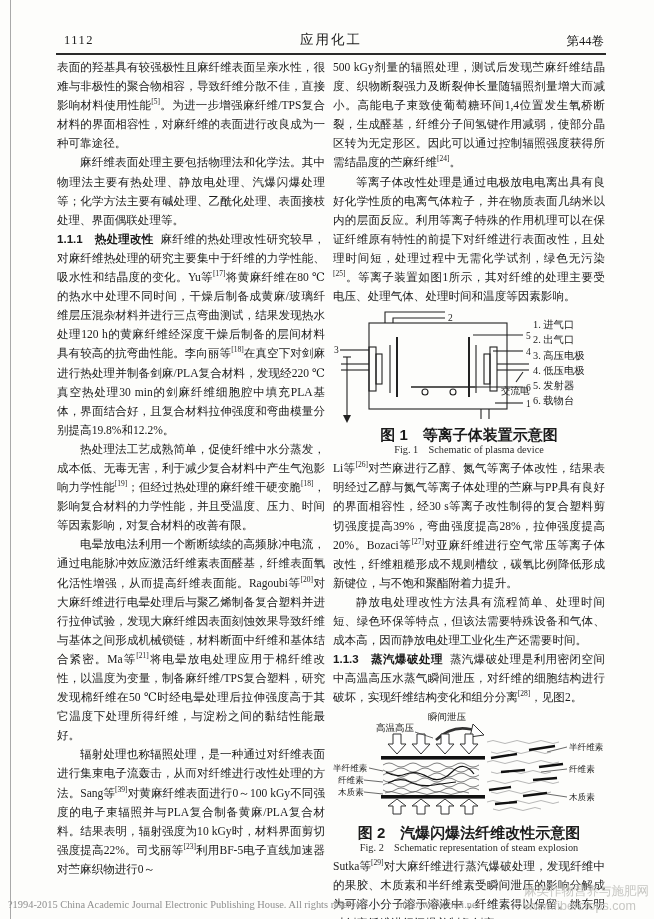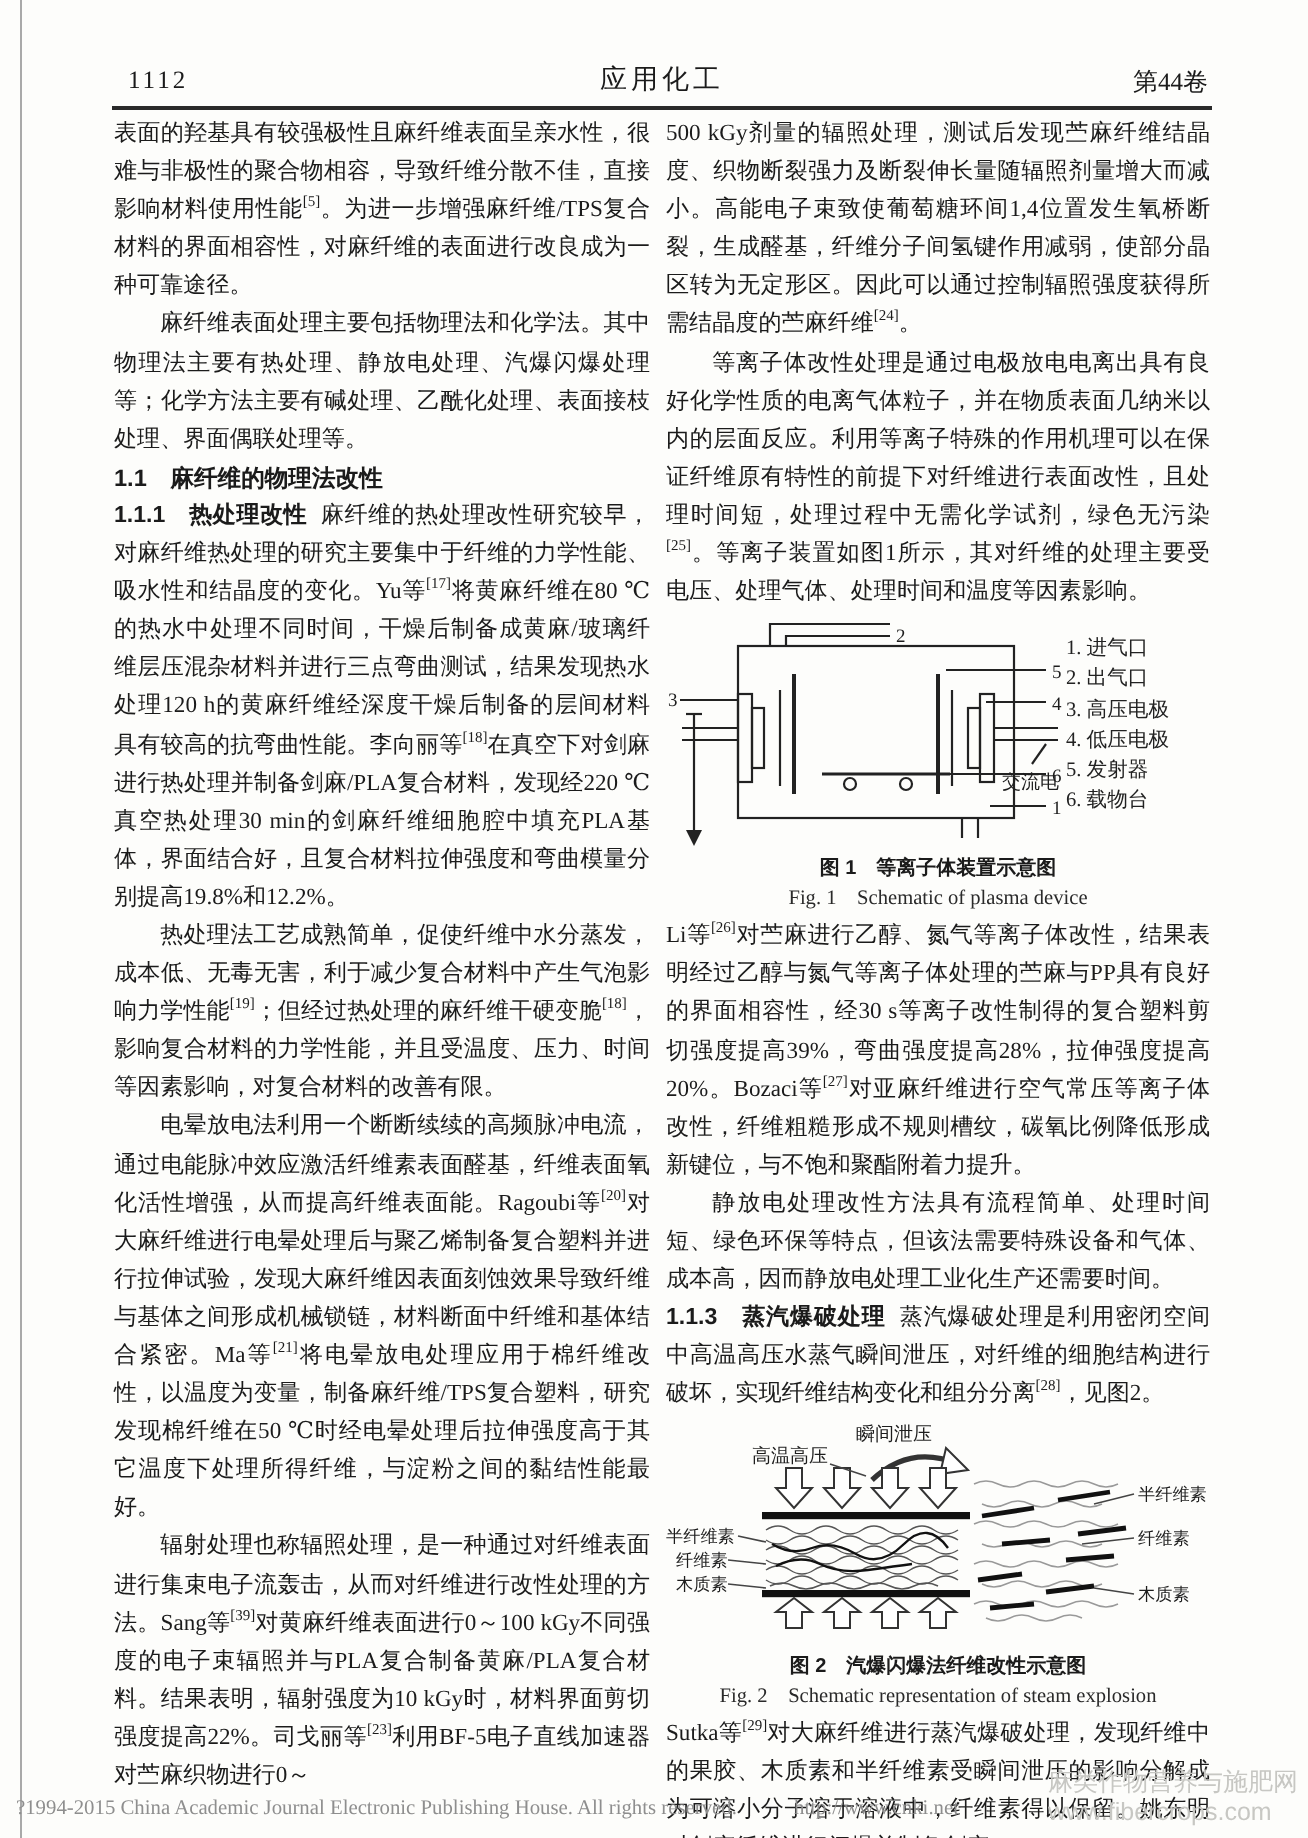--- a/index.html
+++ b/index.html
@@ -23,21 +23,21 @@
   .sec-head{font-weight:bold;font-family:"Liberation Sans","DejaVu Sans",sans-serif;
             text-indent:0 !important;font-size:11.8px;}
   .run-head{font-weight:bold;font-family:"Liberation Sans","DejaVu Sans",sans-serif;margin-right:7px;margin-top:20px;}
   sup{font-size:7.5px;line-height:0;}
 
   
   .figure{margin:3px 0 2px;text-indent:0;}
   .fig1-row{display:flex;align-items:flex-start;}
   .fig1-row svg{flex:none;}
   .fig-legend{font-size:10.3px;line-height:15.2px;padding-top:8px;white-space:nowrap;color:#222;}
-  .fig-cap-cn{text-align:center;font-size:10px;font-weight:bold;line-height:16px;margin-top:2px;
+  .fig-cap-cn{text-align:center;font-size:15px;font-weight:bold;line-height:16px;margin-top:2px;
               font-family:"Liberation Sans","DejaVu Sans",sans-serif;}
   .fig-cap-en{text-align:center;font-size:10.3px;line-height:14px;color:#2a2a2a;}
   svg .lbl{font-size:9.5px;fill:#1d1d1d;font-family:"Liberation Serif","DejaVu Serif",serif;}
   svg .lbl-sm{font-size:8.6px;fill:#1d1d1d;font-family:"Liberation Serif","DejaVu Serif",serif;}
 
   
   .footer{position:absolute;left:8px;bottom:9px;font-size:10.4px;color:#8e8e8e;white-space:nowrap;}
   .footer .url{margin-left:26px;}
   .watermark{position:absolute;right:5px;bottom:6px;color:#c7c7c3;font-size:12.5px;
              line-height:14.5px;text-align:left;font-family:"Liberation Sans","DejaVu Sans",sans-serif;}
@@ -51,21 +51,20 @@
   <div class="header">
     <span class="pageno">1112</span>
     <span class="journal">应用化工</span>
     <span class="volume">第44卷</span>
   </div>
   <div class="header-rule"></div>
 
   <div class="col col-left">
     <p class="noindent"><span>表面的羟基具有较强极性且麻纤维表面呈亲水性，很难与非极性的聚合物相容，导致纤维分散不佳，直接影响材料使用性能<sup>[5]</sup>。为进一步增强麻纤维/TPS复合材料的界面相容性，对麻纤维的表面进行改良成为一种可靠途径。</span></p>
     <p><span>麻纤维表面处理主要包括物理法和化学法。其中物理法主要有热处理、静放电处理、汽爆闪爆处理等；化学方法主要有碱处理、乙酰化处理、表面接枝处理、界面偶联处理等。</span></p>
-    <p class="sec-head">1.1　麻纤维的物理法改性</p>
     <p class="noindent"><span class="run-head">1.1.1　热处理改性</span><span>麻纤维的热处理改性研究较早，对麻纤维热处理的研究主要集中于纤维的力学性能、吸水性和结晶度的变化。Yu等<sup>[17]</sup>将黄麻纤维在80 ℃的热水中处理不同时间，干燥后制备成黄麻/玻璃纤维层压混杂材料并进行三点弯曲测试，结果发现热水处理120 h的黄麻纤维经深度干燥后制备的层间材料具有较高的抗弯曲性能。李向丽等<sup>[18]</sup>在真空下对剑麻进行热处理并制备剑麻/PLA复合材料，发现经220 ℃真空热处理30 min的剑麻纤维细胞腔中填充PLA基体，界面结合好，且复合材料拉伸强度和弯曲模量分别提高19.8%和12.2%。</span></p>
     <p><span>热处理法工艺成熟简单，促使纤维中水分蒸发，成本低、无毒无害，利于减少复合材料中产生气泡影响力学性能<sup>[19]</sup>；但经过热处理的麻纤维干硬变脆<sup>[18]</sup>，影响复合材料的力学性能，并且受温度、压力、时间等因素影响，对复合材料的改善有限。</span></p>
     <p><span>电晕放电法利用一个断断续续的高频脉冲电流，通过电能脉冲效应激活纤维素表面醛基，纤维表面氧化活性增强，从而提高纤维表面能。Ragoubi等<sup>[20]</sup>对大麻纤维进行电晕处理后与聚乙烯制备复合塑料并进行拉伸试验，发现大麻纤维因表面刻蚀效果导致纤维与基体之间形成机械锁链，材料断面中纤维和基体结合紧密。Ma等<sup>[21]</sup>将电晕放电处理应用于棉纤维改性，以温度为变量，制备麻纤维/TPS复合塑料，研究发现棉纤维在50 ℃时经电晕处理后拉伸强度高于其它温度下处理所得纤维，与淀粉之间的黏结性能最好。</span></p>
     <p><span>辐射处理也称辐照处理，是一种通过对纤维表面进行集束电子流轰击，从而对纤维进行改性处理的方法。Sang等<sup>[39]</sup>对黄麻纤维表面进行0～100 kGy不同强度的电子束辐照并与PLA复合制备黄麻/PLA复合材料。结果表明，辐射强度为10 kGy时，材料界面剪切强度提高22%。司戈丽等<sup>[23]</sup>利用BF-5电子直线加速器对苎麻织物进行0～</span></p>
   </div>
 
   <div class="col col-right">
     <p class="noindent"><span>500 kGy剂量的辐照处理，测试后发现苎麻纤维结晶度、织物断裂强力及断裂伸长量随辐照剂量增大而减小。高能电子束致使葡萄糖环间1,4位置发生氧桥断裂，生成醛基，纤维分子间氢键作用减弱，使部分晶区转为无定形区。因此可以通过控制辐照强度获得所需结晶度的苎麻纤维<sup>[24]</sup>。</span></p>
     <p><span>等离子体改性处理是通过电极放电电离出具有良好化学性质的电离气体粒子，并在物质表面几纳米以内的层面反应。利用等离子特殊的作用机理可以在保证纤维原有特性的前提下对纤维进行表面改性，且处理时间短，处理过程中无需化学试剂，绿色无污染<sup>[25]</sup>。等离子装置如图1所示，其对纤维的处理主要受电压、处理气体、处理时间和温度等因素影响。</span></p>
 

